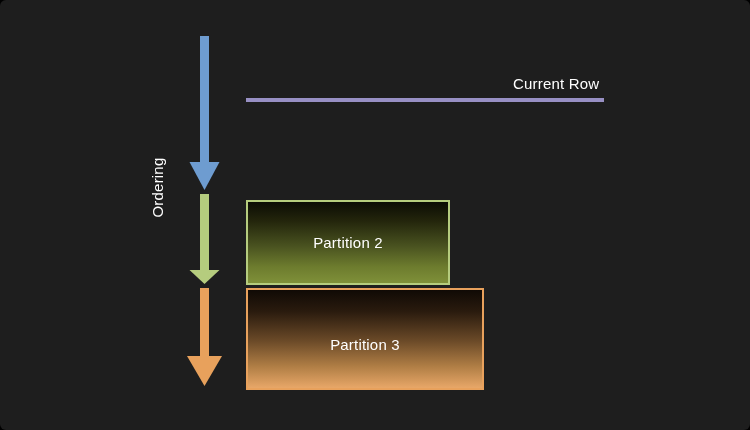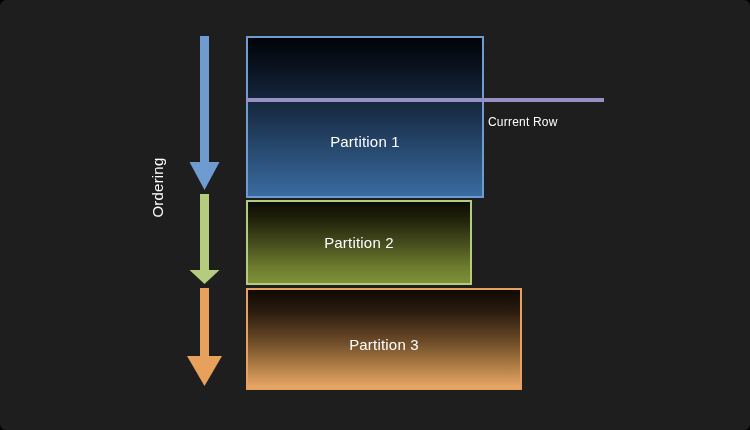--- a/index.html
+++ b/index.html
@@ -37,30 +37,30 @@
     width: 238px;
     height: 162px;
     border: 2px solid #6e9cd0;
     background: linear-gradient(to bottom, #010409 0%, #0b1624 22%, #1c3350 52%, #2d557f 80%, #3a6ba0 100%);
   }
   #partition-1 .plabel { margin-top: 48px; }
 
   #partition-2 {
     left: 246px;
     top: 200px;
-    width: 226px;
+    width: 204px;
     height: 85px;
     border: 2px solid #b5cc7e;
     background: linear-gradient(to bottom, #0b0c04 0%, #24260c 24%, #4a5320 55%, #6d7c2e 80%, #7f9039 100%);
   }
 
   #partition-3 {
     left: 246px;
     top: 288px;
-    width: 276px;
+    width: 238px;
     height: 102px;
     border: 2px solid #e8a15c;
     background: linear-gradient(to bottom, #100a05 0%, #2a1b0e 22%, #6b4a28 52%, #b07e45 78%, #e8a768 100%);
   }
   #partition-3 .plabel { margin-top: 10px; }
 
   
   #frame-box {
     position: absolute;
     box-sizing: border-box;
@@ -85,27 +85,26 @@
   #current-row-line {
     position: absolute;
     left: 246px;
     top: 98px;
     width: 358px;
     height: 4px;
     background: #9890c4;
   }
   #current-row-label {
     position: absolute;
-    left: 488px;
+    left: 513px;
     top: 75px;
     color: #ffffff;
-    font-size: 12px;
+    font-size: 15px;
     white-space: nowrap;
     letter-spacing: .2px;
-    margin-top: 40px;
   }
 
   
   #ordering-label {
     position: absolute;
     left: 133px;
     top: 185px;
     width: 48px;
     color: #ffffff;
     font-size: 15px;
@@ -141,23 +140,20 @@
     </g>
 
     <g>
       <rect x="16" y="254" width="9" height="68" fill="#e8a15c"></rect>
       <polygon points="3,322 38,322 20.5,352" fill="#e8a15c"></polygon>
     </g>
   </svg>
 
   <div id="ordering-label">Ordering</div>
 
-  <div class="partition" id="partition-1">
-    <span class="plabel">Partition 1</span>
-  </div>
 
   <div class="partition" id="partition-2">
     <span class="plabel">Partition 2</span>
   </div>
 
   <div class="partition" id="partition-3">
     <span class="plabel">Partition 3</span>
   </div>
 
 

